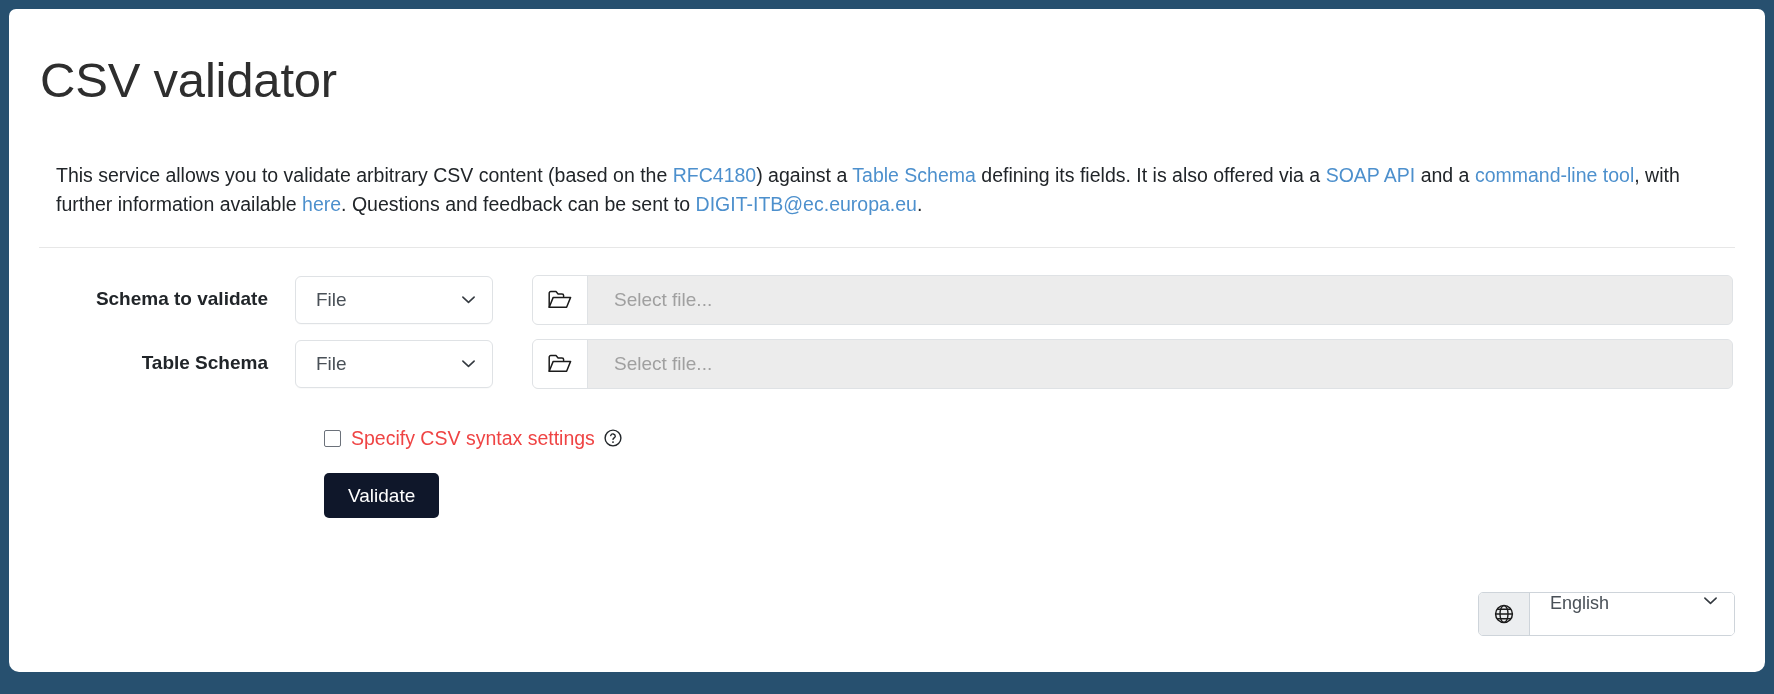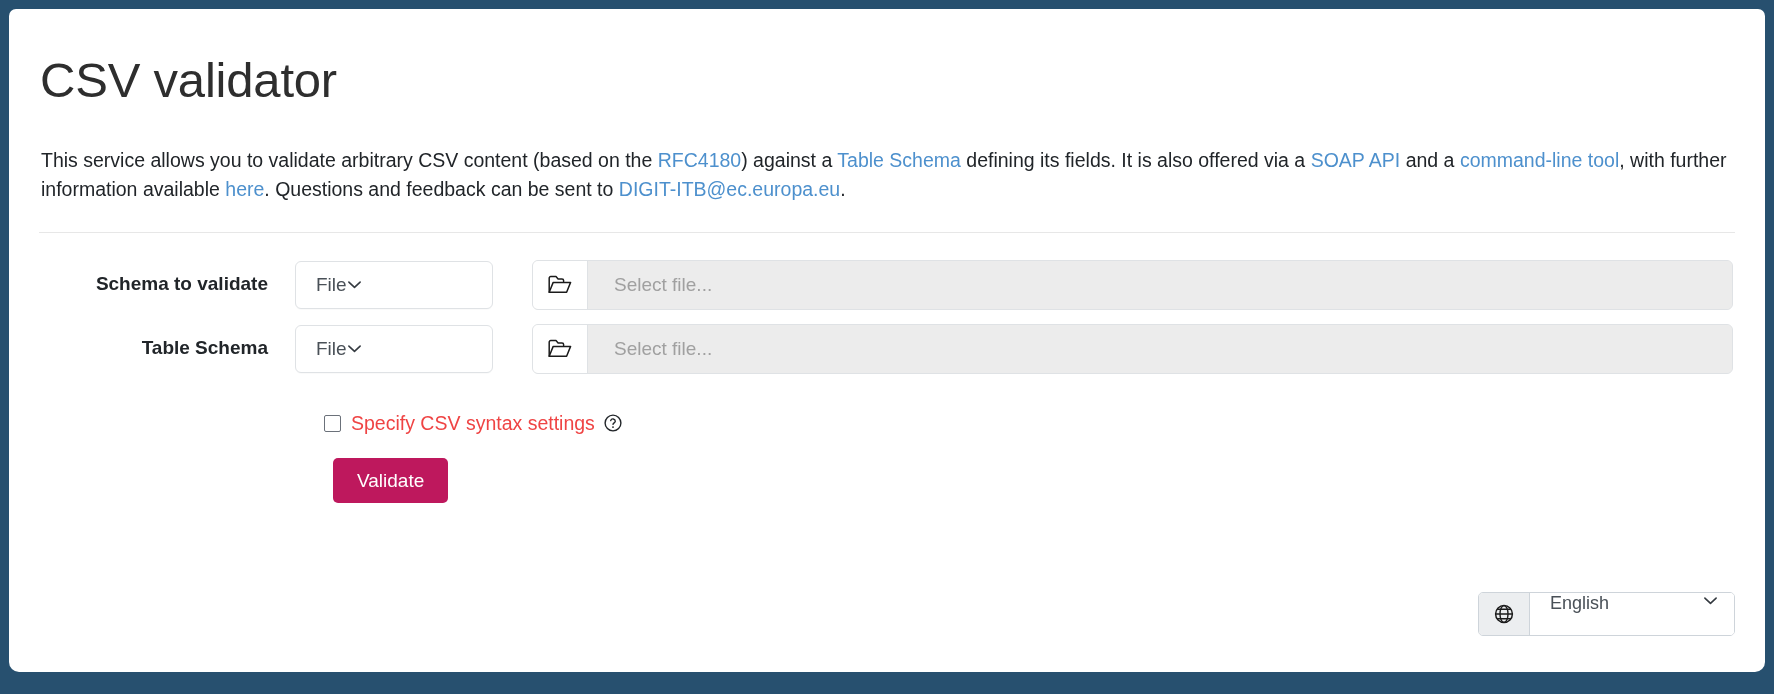--- a/index.html
+++ b/index.html
@@ -46,21 +46,21 @@
     margin: 0;
     padding: 45px 0 0 1px;
     line-height: 1.1;
   }
 
   
   .intro {
     font-size: 19.5px;
     line-height: 29px;
     color: #212529;
-    margin: 1px;
+    margin: 16px;
     padding: 37px 0 0 1px;
     max-width: 1712px;
   }
   .intro a,
   .link {
     color: #4d90cd;
     text-decoration: none;
     cursor: pointer;
   }
 
@@ -96,20 +96,21 @@
     box-sizing: border-box;
     border: 1px solid #dfe2e5;
     border-radius: 6px;
     background: #ffffff;
     color: #495057;
     font-family: "Liberation Sans", sans-serif;
     font-size: 19px;
     padding: 0 12px 0 20px;
     display: flex;
     align-items: center;
+    justify-content: space-between;
     cursor: pointer;
     box-shadow: 0 1px 0 rgba(0,0,0,0.02);
   }
   .select-control .sel-value {
     color: #495057;
   }
   .chev {
     width: 15px;
     height: 15px;
     flex: 0 0 auto;
@@ -181,30 +182,29 @@
     display: inline-block;
     cursor: pointer;
   }
   .help-icon svg { display: block; }
 
   
   .btn-row {
     padding: 23px 0 0 285px;
   }
   .btn-validate {
-    background: #be185d;
+    background: #0f172a;
     color: #ffffff;
     border: none;
     border-radius: 5px;
     font-family: "Liberation Sans", sans-serif;
     font-size: 19px;
     padding: 13px 24px;
     cursor: pointer;
     line-height: 1;
-    margin-left: 9px;
   }
 
   
   .lang-wrap {
     position: absolute;
     right: 30px;
     bottom: 36px;
     display: flex;
     height: 42px;
     border: 1px solid #ced4da;

